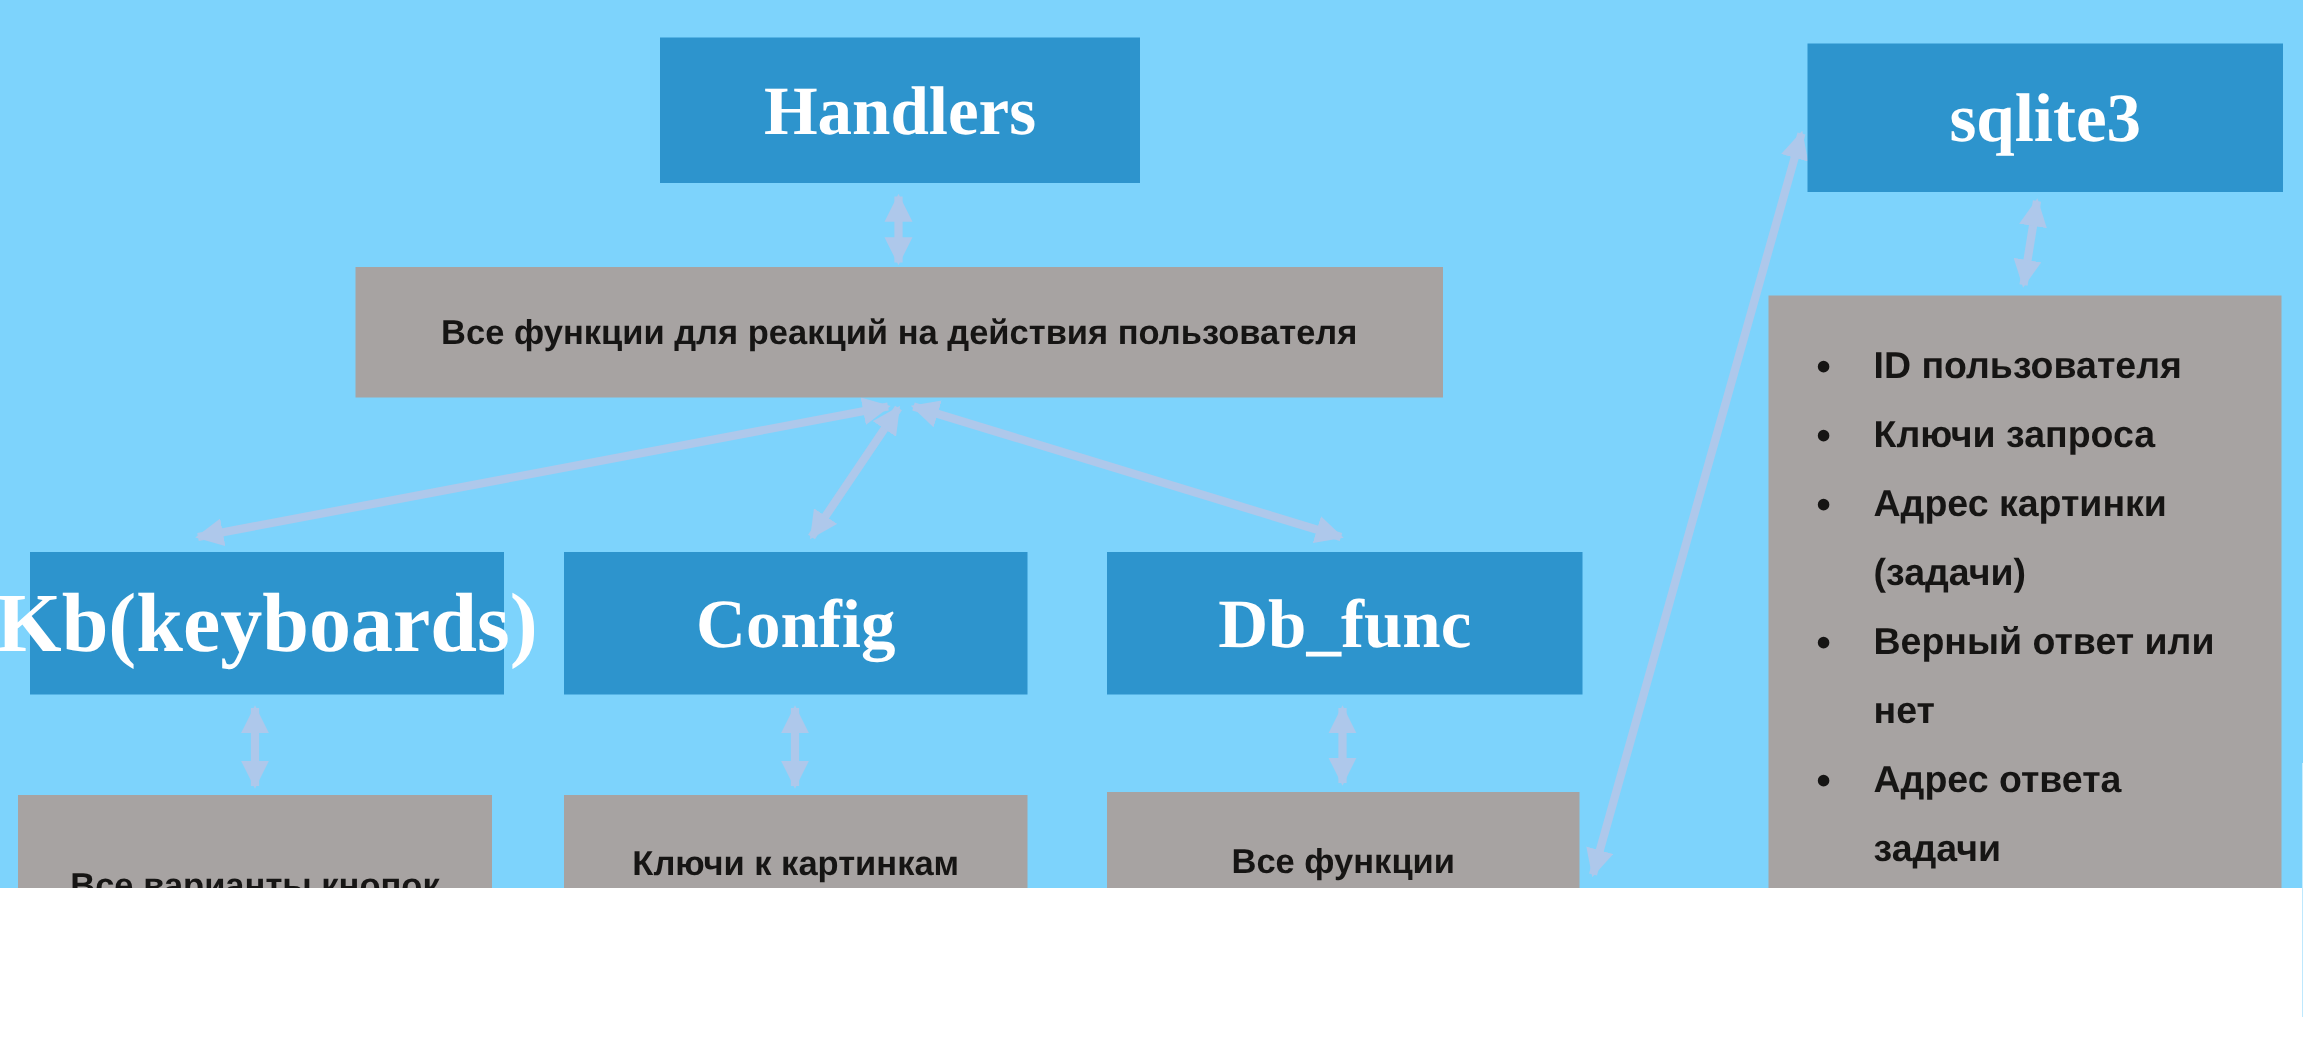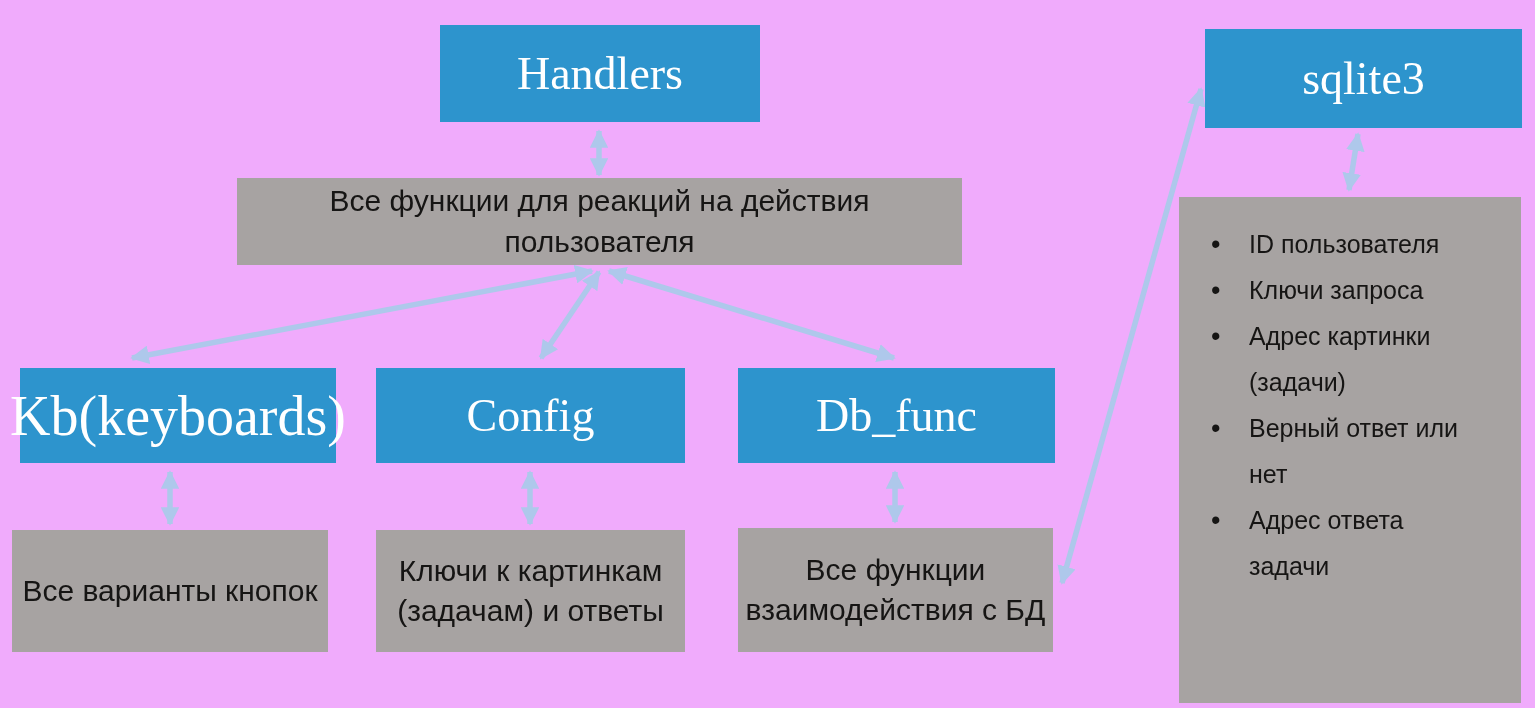--- a/index.html
+++ b/index.html
@@ -1,22 +1,23 @@
 <!DOCTYPE html>
 <html><head>
 <meta charset="utf-8">
 <style>
   html, body { margin: 0; padding: 0; background: #ffffff; }
   .stage {
     position: relative;
     width: 1535px;
-    height: 708px;
-    background: #f0abfc;
+    height: 592px;
+    background: #7dd3fc;
     overflow: hidden;
     font-family: "Liberation Sans", "DejaVu Sans", sans-serif;
+    font-weight: bold;
   }
   .arrows {
     position: absolute;
     left: 0; top: 0;
     width: 1535px; height: 708px;
     pointer-events: none;
   }
   .node {
     position: absolute;
     background: #2d94cd;
@@ -29,21 +30,21 @@
     white-space: nowrap;
   }
   .panel {
     position: absolute;
     background: #a7a3a2;
     color: #161514;
     display: flex;
     align-items: center;
     justify-content: center;
     text-align: center;
-    font-size: 30px;
+    font-size: 23px;
     line-height: 1.35;
     white-space: pre-line;
   }
   #handlers-box { left: 440px; top: 25px;  width: 320px; height: 97px; font-size: 46px; }
   #kb-box       { left: 20px;  top: 368px; width: 316px; height: 95px; font-size: 56px; }
   #config-box   { left: 376px; top: 368px; width: 309px; height: 95px; font-size: 46px; }
   #db-box       { left: 738px; top: 368px; width: 317px; height: 95px; font-size: 46px; }
   #sqlite-box   { left: 1205px; top: 29px; width: 317px; height: 99px; font-size: 46px; }
 
   #handlers-desc { left: 237px; top: 178px; width: 725px; height: 87px; }

